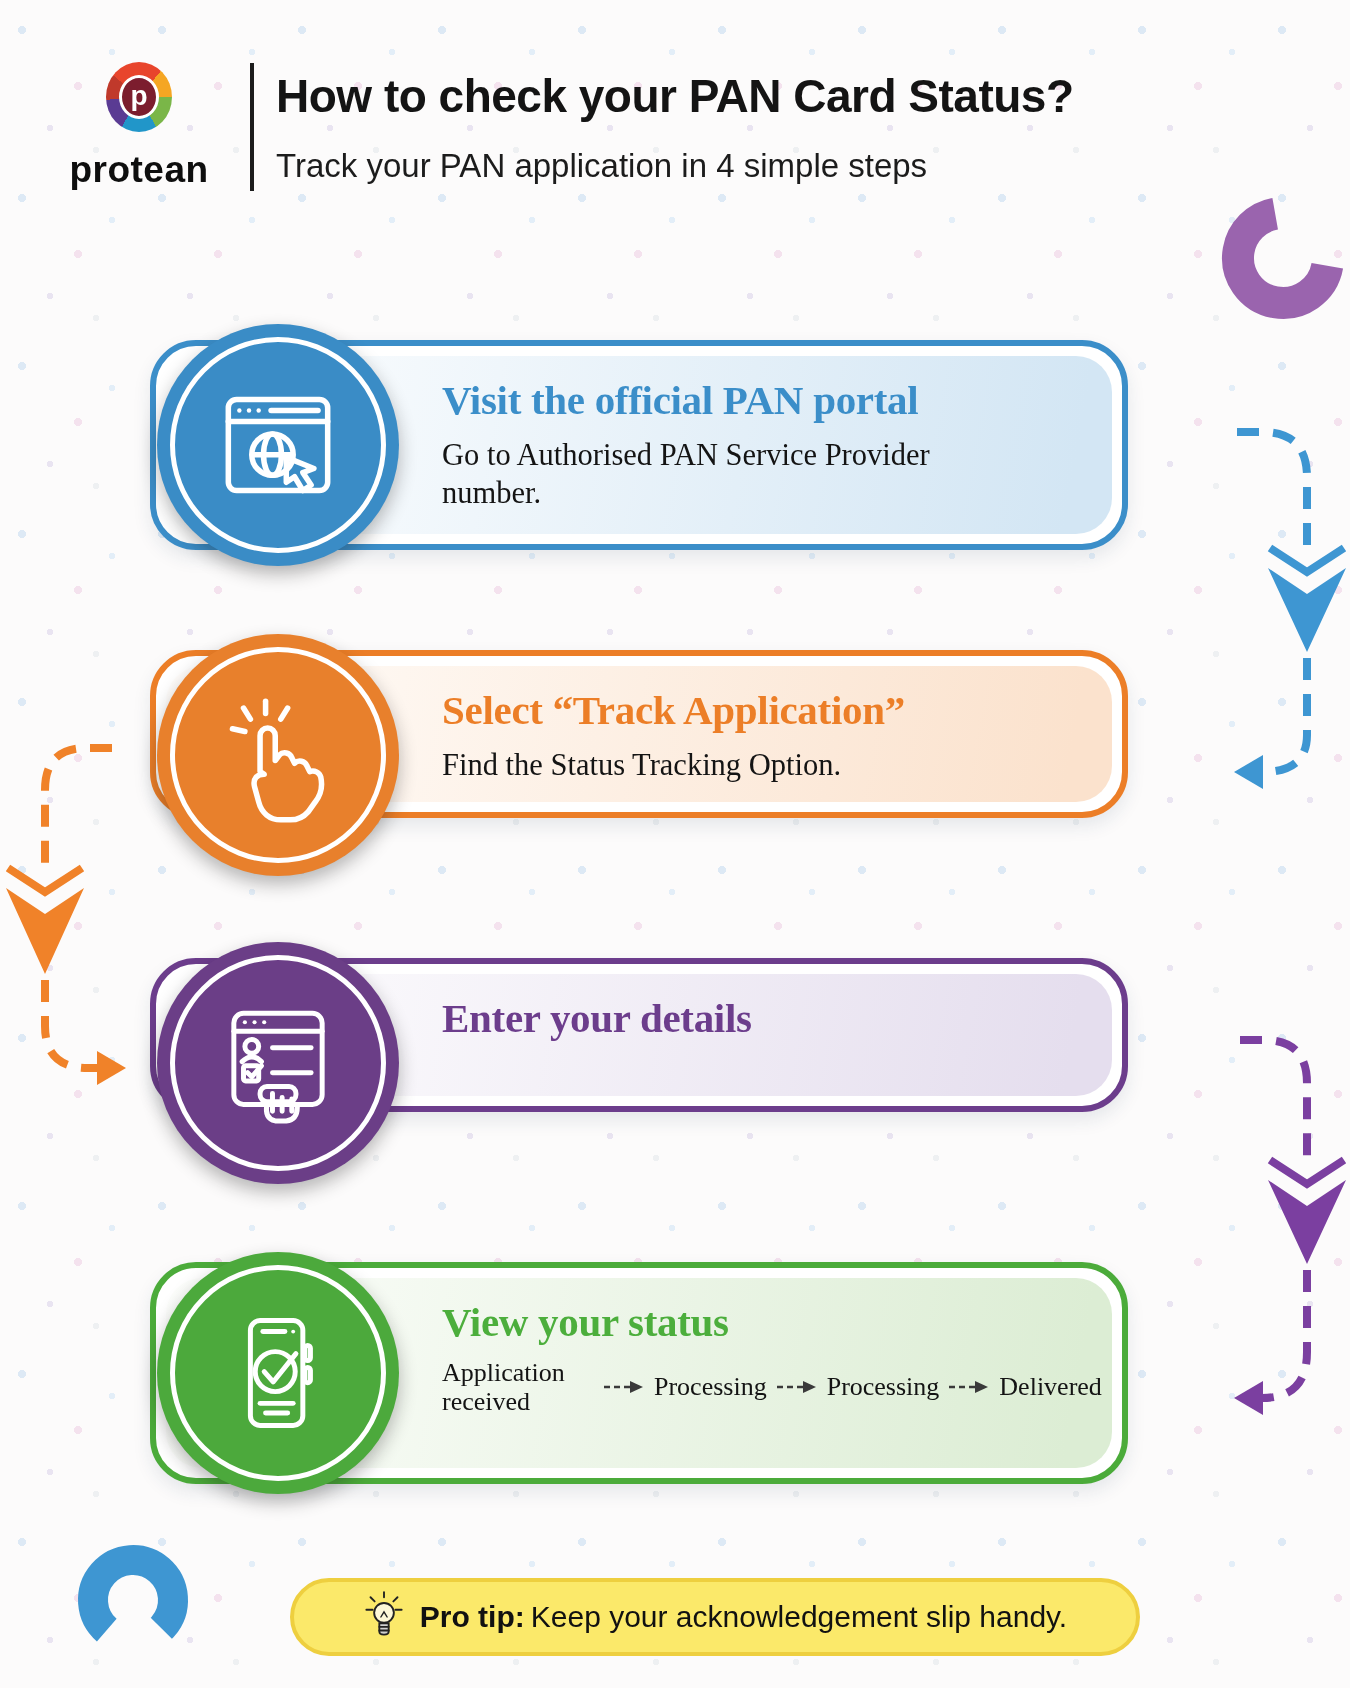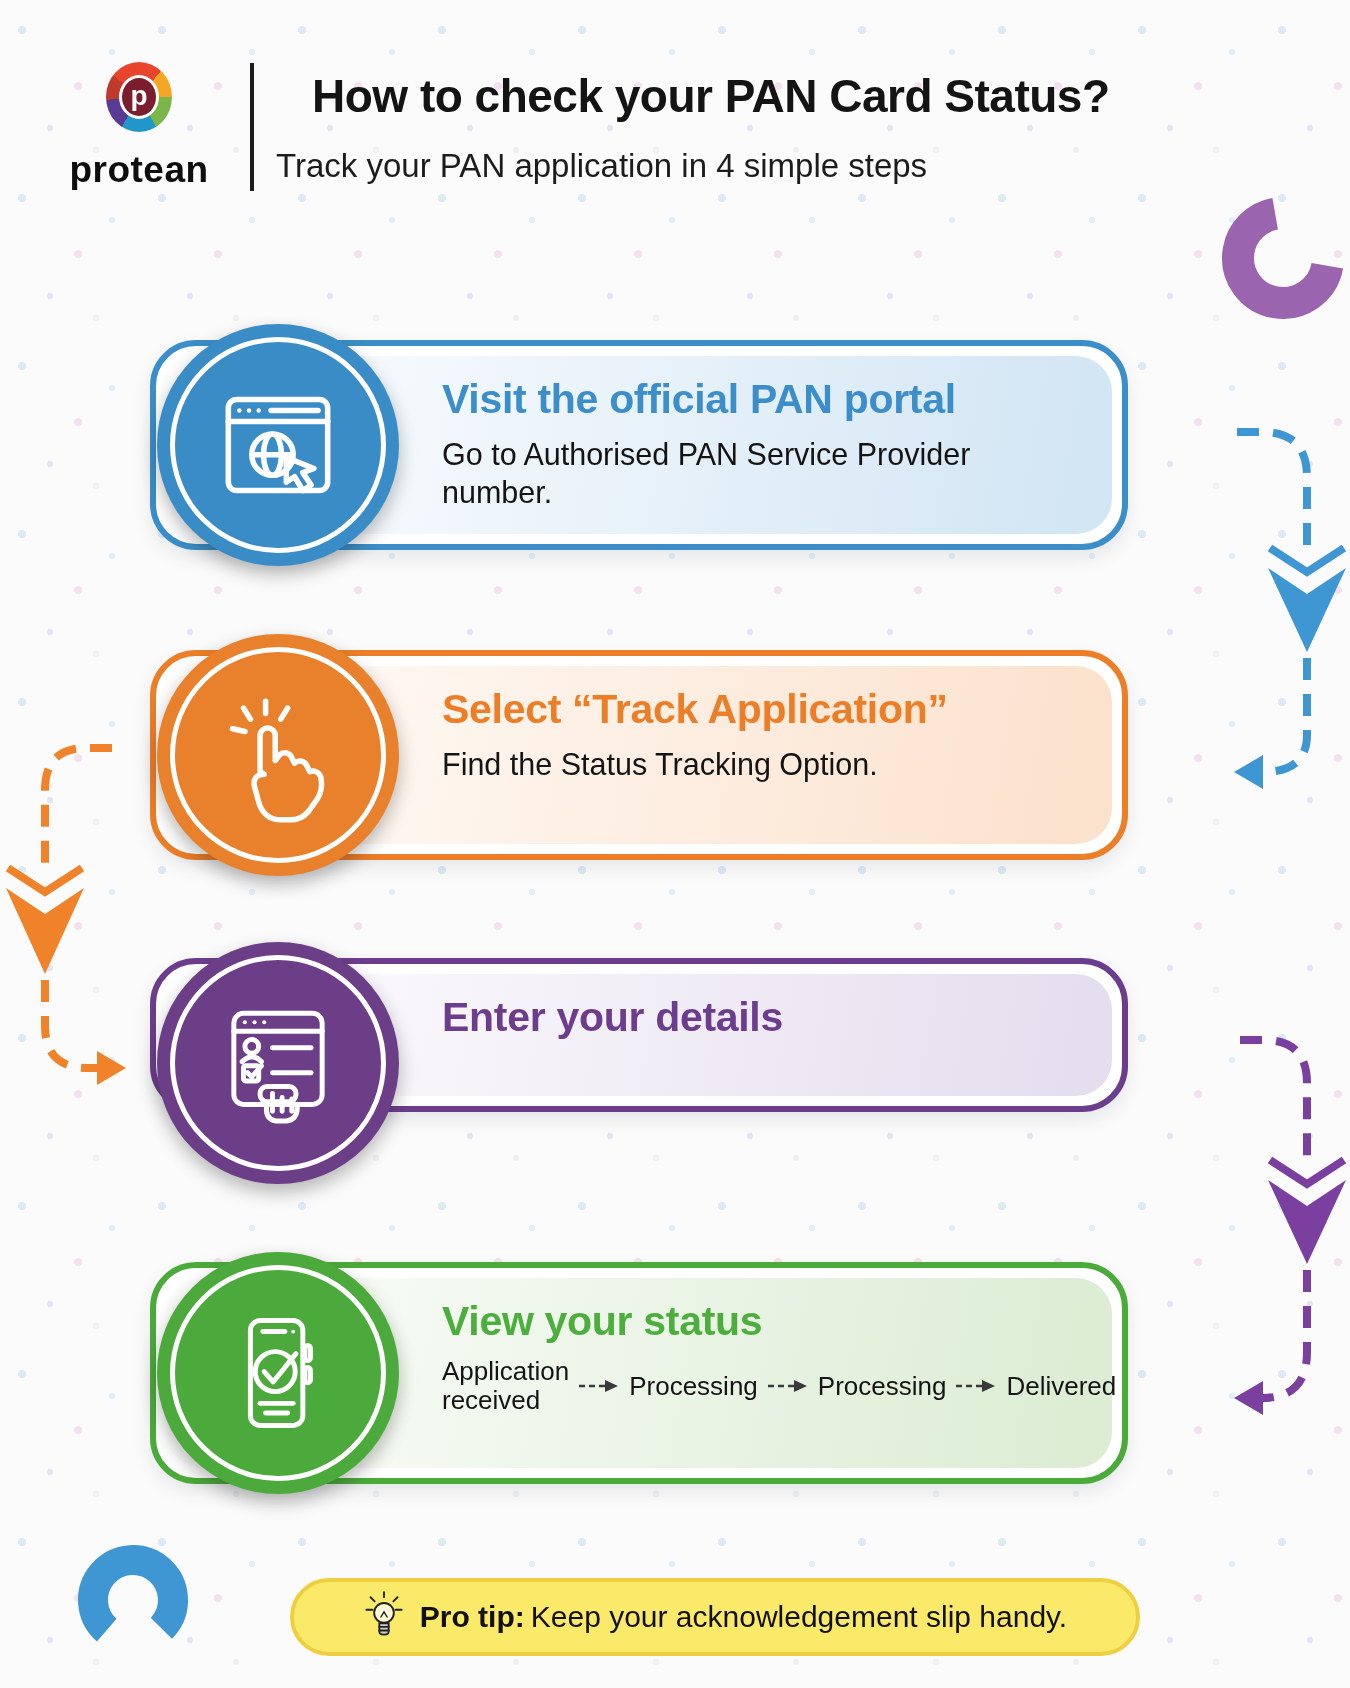--- a/index.html
+++ b/index.html
@@ -30,35 +30,35 @@
       #2196c9 150deg 210deg,#5a3b93 210deg 265deg,#c0392b 265deg 310deg,#e8452c 310deg 360deg);
   }
   .logo-core {
     position:absolute; inset:13px; border-radius:50%;
     background:#7c1d2e; border:3px solid #fff; color:#fff;
     display:flex; align-items:center; justify-content:center;
     font-size:28px; font-weight:bold; padding-bottom:3px;
   }
   .logo-word { margin-top:17px; font-size:37px; font-weight:800; color:#0e0e0e; letter-spacing:.5px; }
   .header-divider { width:4px; height:128px; background:#1c1c1c; margin:0 22px 0 12px; }
-  .header-text h1 { font-size:46px; font-weight:800; letter-spacing:-.5px; color:#141414;margin-left:36px; }
+  .header-text h1 { font-size:46px; font-weight:800; letter-spacing:-.5px; color:#141414; }
   .header-text p  { font-size:33px; margin-top:24px; color:#1c1c1c; }
 
   
   .overlay-svg { position:absolute; left:0; top:0; pointer-events:none; }
 
   
   .card {
     position:absolute; left:150px; width:978px; border-radius:46px;
     background:#fff; padding:10px;
     box-shadow:0 8px 18px rgba(30,60,90,.10);
   }
-  .card-fill { border-radius:36px; width:100%; height:100%; padding:20px 8px 20px 276px; }
+  .card-fill { border-radius:36px; width:100%; height:100%; padding:20px 8px 20px 276px;font-family:Liberation Serif, serif; }
   .card-blue   { top:340px;  height:210px; border:6px solid #3b8ec9; }
-  .card-orange { top:650px;  height:210px; border:6px solid #ec7e27; }
+  .card-orange { top:650px;  height:168px; border:6px solid #ec7e27; }
   .card-purple { top:958px;  height:154px; border:6px solid #6c3d8c; }
   .card-green  { top:1262px; height:222px; border:6px solid #4bab3a; }
   .card-blue   .card-fill { background:linear-gradient(100deg,#ffffff 0%,#d3e6f4 95%); }
   .card-orange .card-fill { background:linear-gradient(100deg,#fffdfb 0%,#fbe2cd 95%); }
   .card-purple .card-fill { background:linear-gradient(100deg,#ffffff 0%,#e5deee 95%); }
   .card-green  .card-fill { background:linear-gradient(100deg,#fdfefc 0%,#dcedd4 95%); }
   .card-title { font-size:41px; font-weight:800; letter-spacing:-.3px; margin-bottom:12px; }
   .card-blue   .card-title { color:#3b8ec9; }
   .card-orange .card-title { color:#ec7e27; }
   .card-purple .card-title { color:#6c3d8c; }

